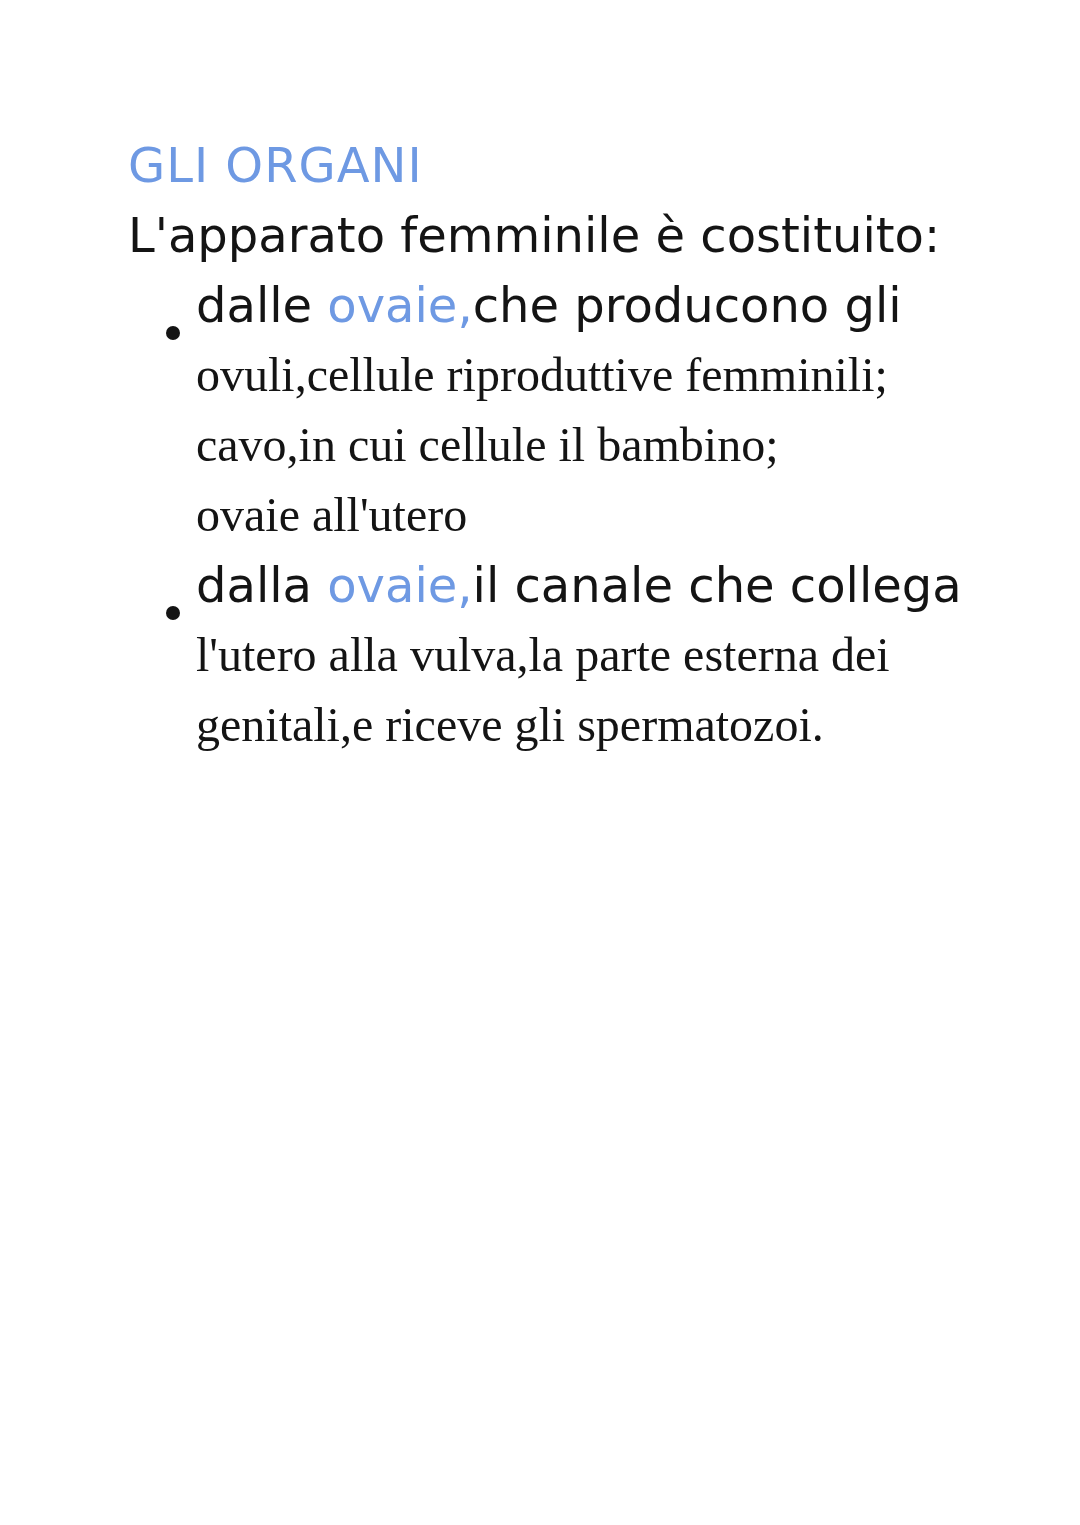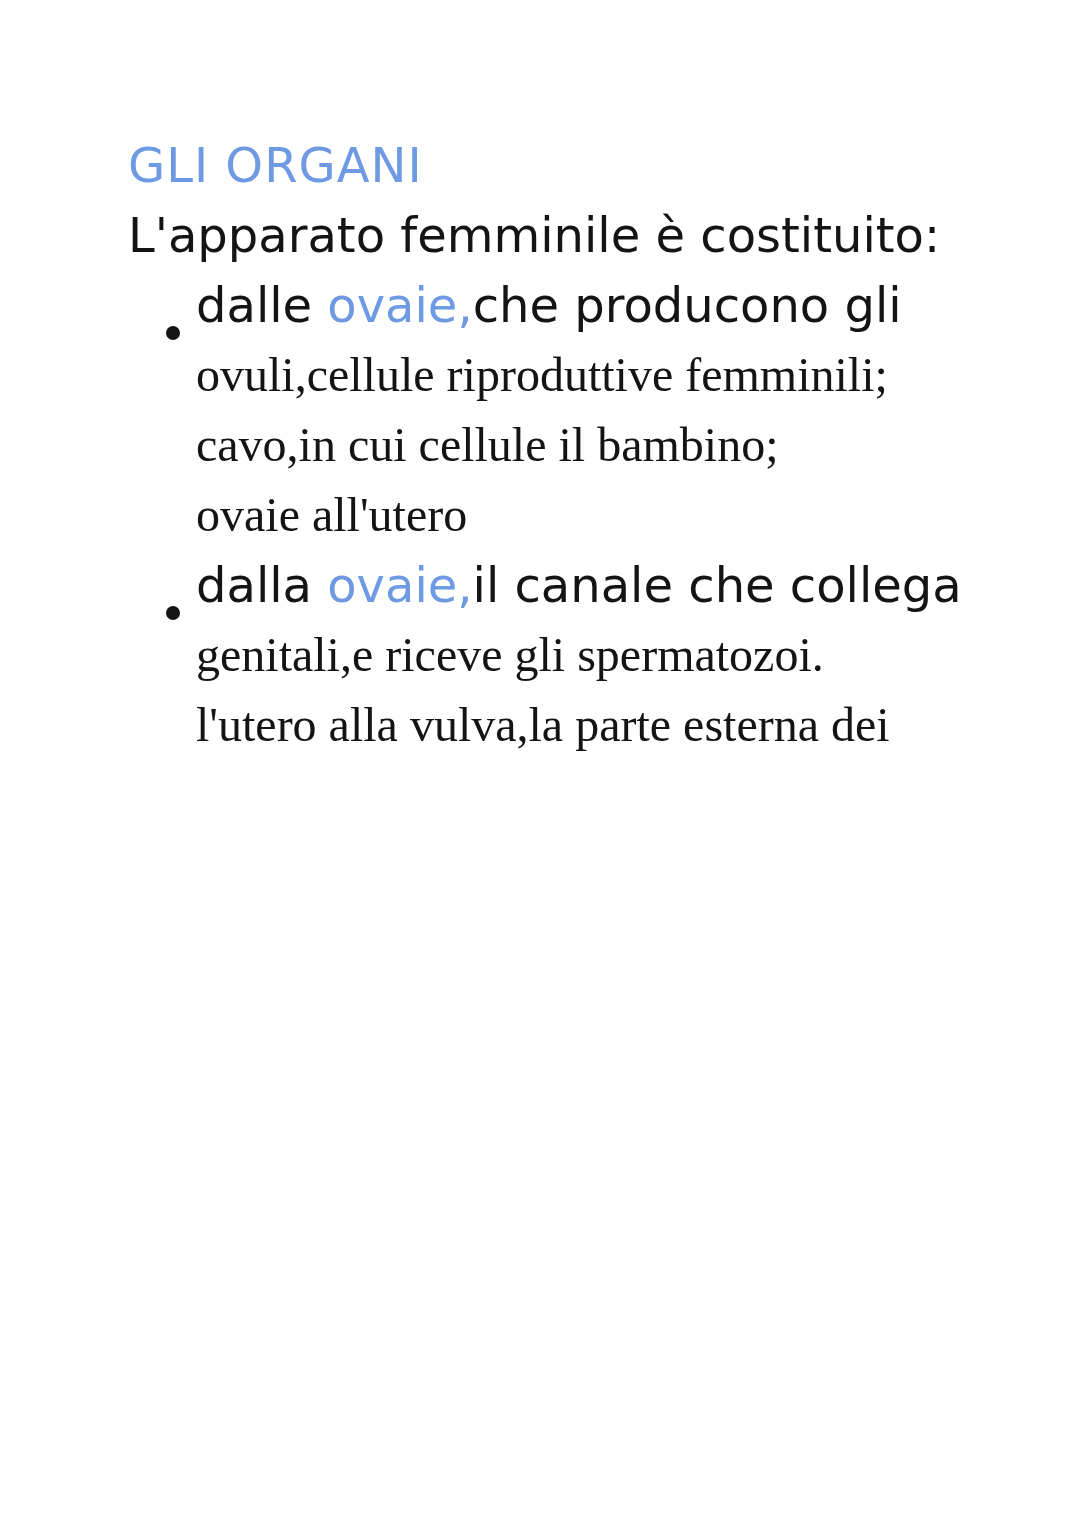--- a/index.html
+++ b/index.html
@@ -74,17 +74,17 @@
     <div class="line cont">ovuli,cellule riproduttive femminili;</div>
 
     <div class="line cont">cavo,in cui cellule il bambino;</div>
 
     <div class="line cont">ovaie all'utero</div>
 
     <div class="bullet">
       <span class="dot"></span>
       <div class="line btext"><span>dalla </span><span class="hl">ovaie,</span><span>il canale che collega</span></div>
     </div>
+    <div class="line cont">l'utero alla vulva,la parte esterna dei</div>
     <div class="line cont">genitali,e riceve gli spermatozoi.</div>
-    <div class="line cont">l'utero alla vulva,la parte esterna dei</div>
 
   </div>
 </div>
 
 </body></html>

